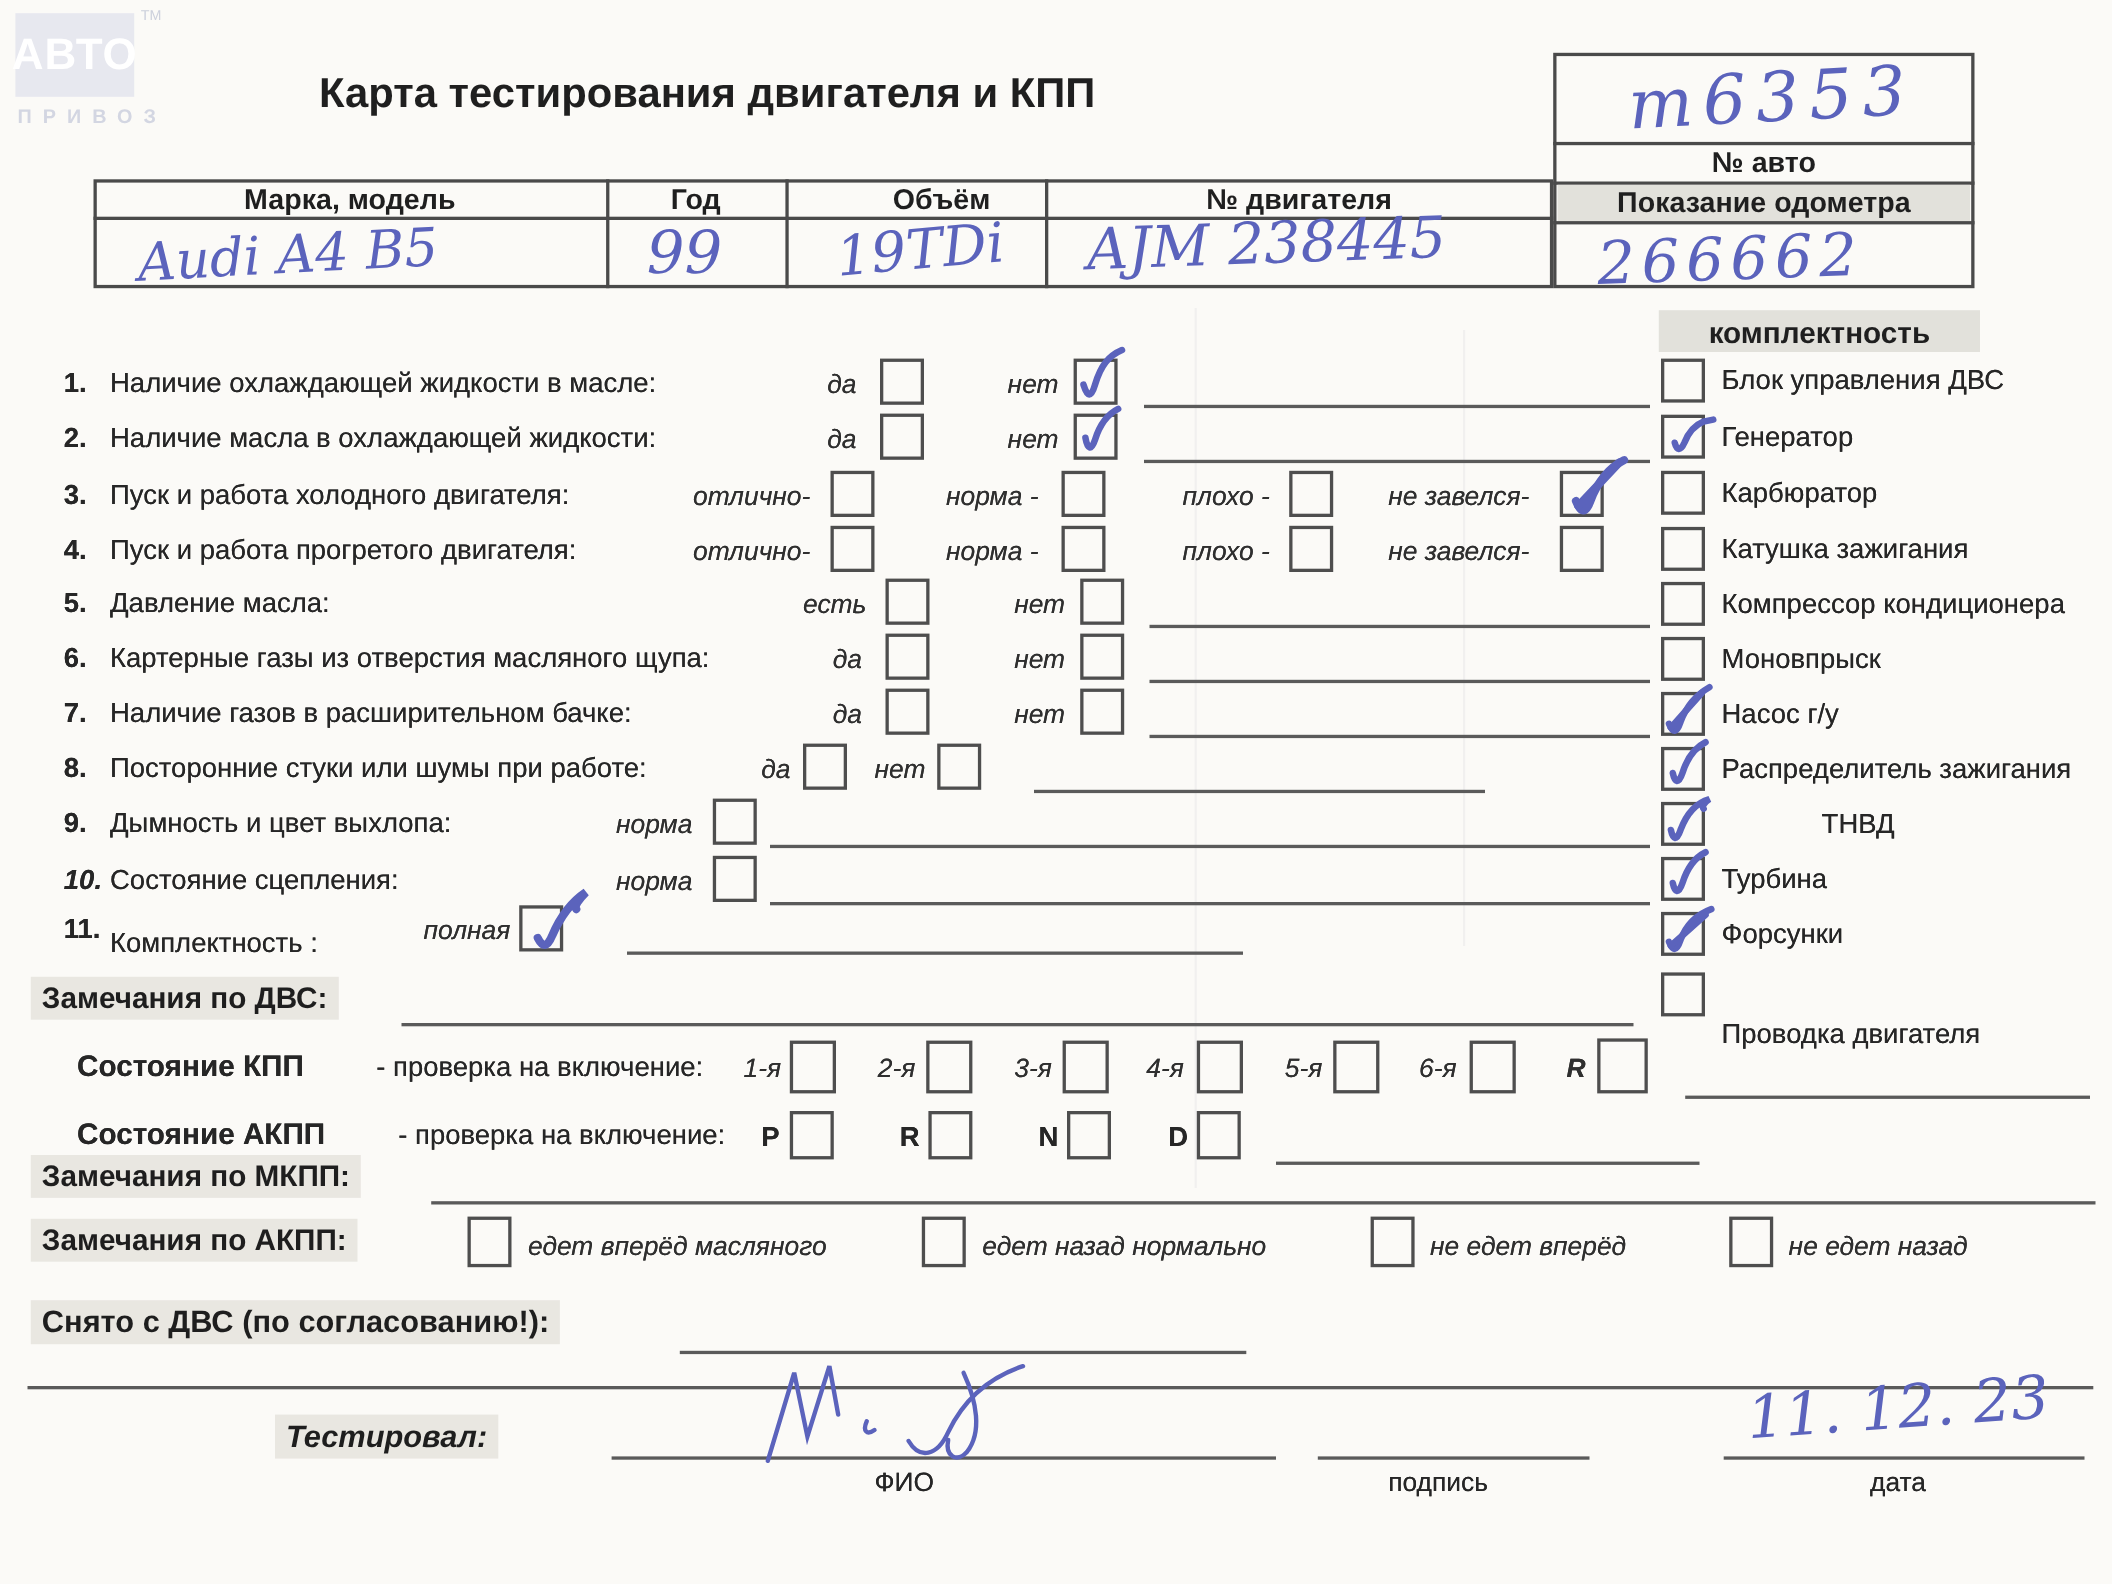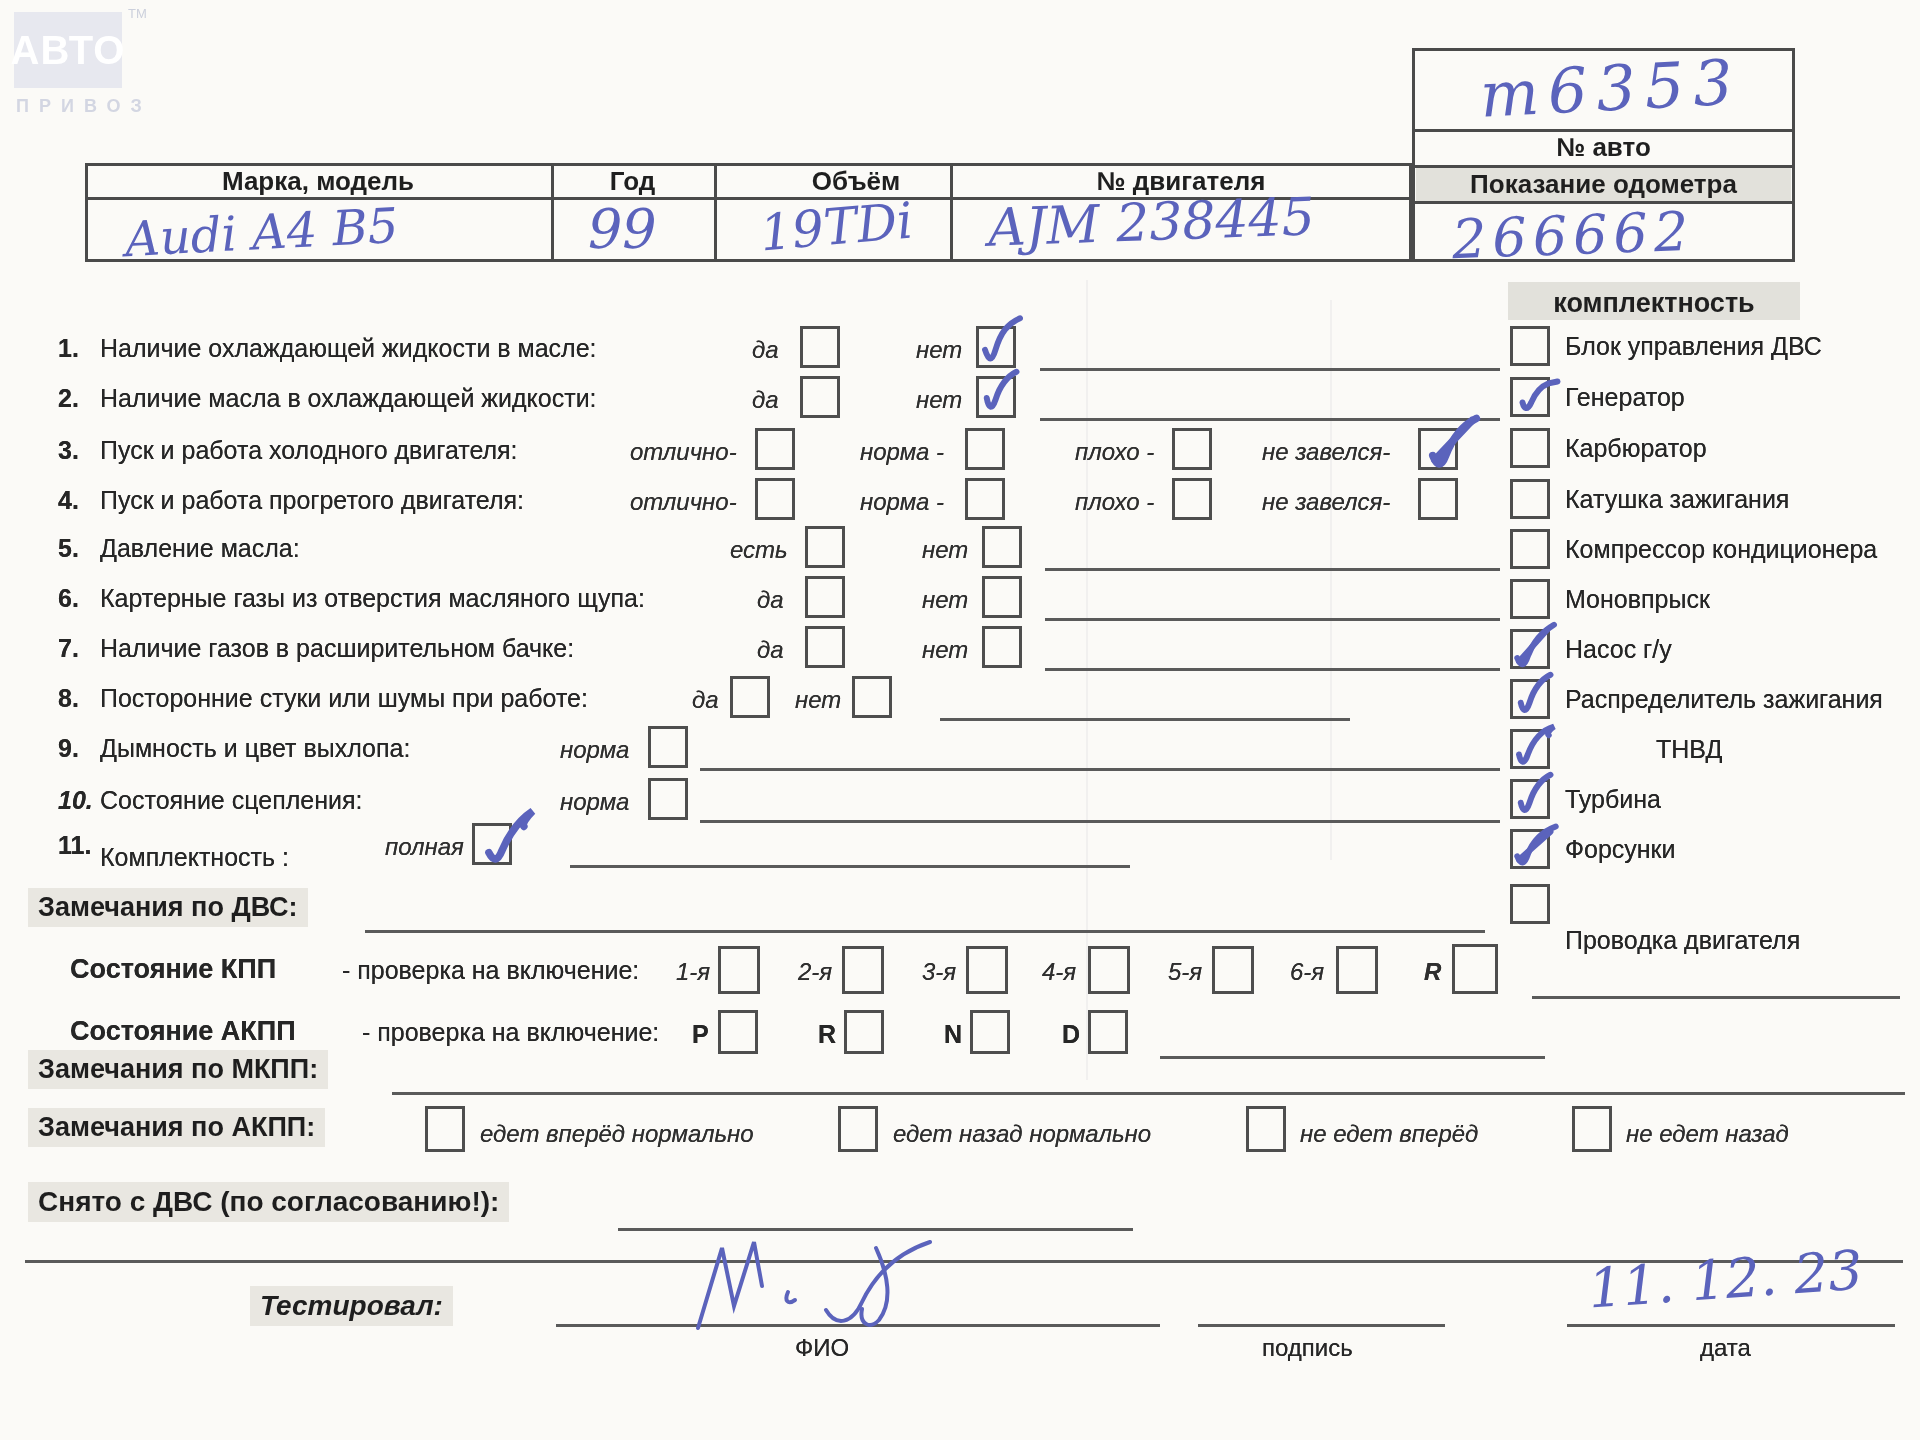--- a/index.html
+++ b/index.html
@@ -42,20 +42,21 @@
 
   <div class="logoBox">
     <span class="logoBrand">АВТО</span>
   </div>
   <span class="logoTm">ТМ</span>
   <span class="logoSub">ПРИВОЗ</span>
 
   <div class="streak" style="left:1086px;top:280px;height:800px;"></div>
   <div class="streak" style="left:1330px;top:300px;height:560px;"></div>
 
+  <div class="thead" style="left:290px;top:64px;width:700px;font-size:38px;">Карта тестирования двигателя  и КПП</div>
 
   <div class="bord" style="left:1412px;top:48px;width:383px;height:214px;"></div>
   <div class="hln" style="left:1412px;top:129px;width:383px;"></div>
   <div class="hln" style="left:1412px;top:165px;width:383px;"></div>
   <div class="band" style="left:1416px;top:168px;width:375px;height:33px;"></div>
   <div class="hln" style="left:1412px;top:201px;width:383px;"></div>
   <span class="hw" style="left:1480px;top:52px;font-size:62px;letter-spacing:9px;transform:rotate(-3deg);">т6353</span>
   <div class="thead" style="left:1412px;top:132px;width:383px;">№ авто</div>
   <div class="thead" style="left:1412px;top:169px;width:383px;">Показание одометра</div>
   <span class="hw" style="left:1452px;top:204px;font-size:54px;letter-spacing:6px;transform:rotate(-2deg);">266662</span>
@@ -264,21 +265,21 @@
   <span class="cb" style="left:970px;top:1010px;height:44px;"></span>
   <span class="lab bld" style="left:1062px;top:1020px;">D</span>
   <span class="cb" style="left:1088px;top:1010px;height:44px;"></span>
   <div class="wline" style="left:1160px;top:1056px;width:385px;"></div>
 
   <div class="hl" style="left:28px;top:1050px;">Замечания по МКПП:</div>
   <div class="wline" style="left:392px;top:1092px;width:1513px;"></div>
 
   <div class="hl" style="left:28px;top:1108px;">Замечания по АКПП:</div>
   <span class="cb" style="left:425px;top:1106px;height:46px;"></span>
-  <span class="lab opt" style="left:480px;top:1120px;">едет вперёд нормально</span>
+  <span class="lab opt" style="left:480px;top:1120px;">едет вперёд масляного</span>
   <span class="cb" style="left:838px;top:1106px;height:46px;"></span>
   <span class="lab opt" style="left:893px;top:1120px;">едет назад нормально</span>
   <span class="cb" style="left:1246px;top:1106px;height:46px;"></span>
   <span class="lab opt" style="left:1300px;top:1120px;">не едет вперёд</span>
   <span class="cb" style="left:1572px;top:1106px;height:46px;"></span>
   <span class="lab opt" style="left:1626px;top:1120px;">не едет назад</span>
 
   <div class="hl" style="left:28px;top:1182px;font-size:28px;">Снято с ДВС (по согласованию!):</div>
   <div class="wline" style="left:618px;top:1228px;width:515px;"></div>
 

